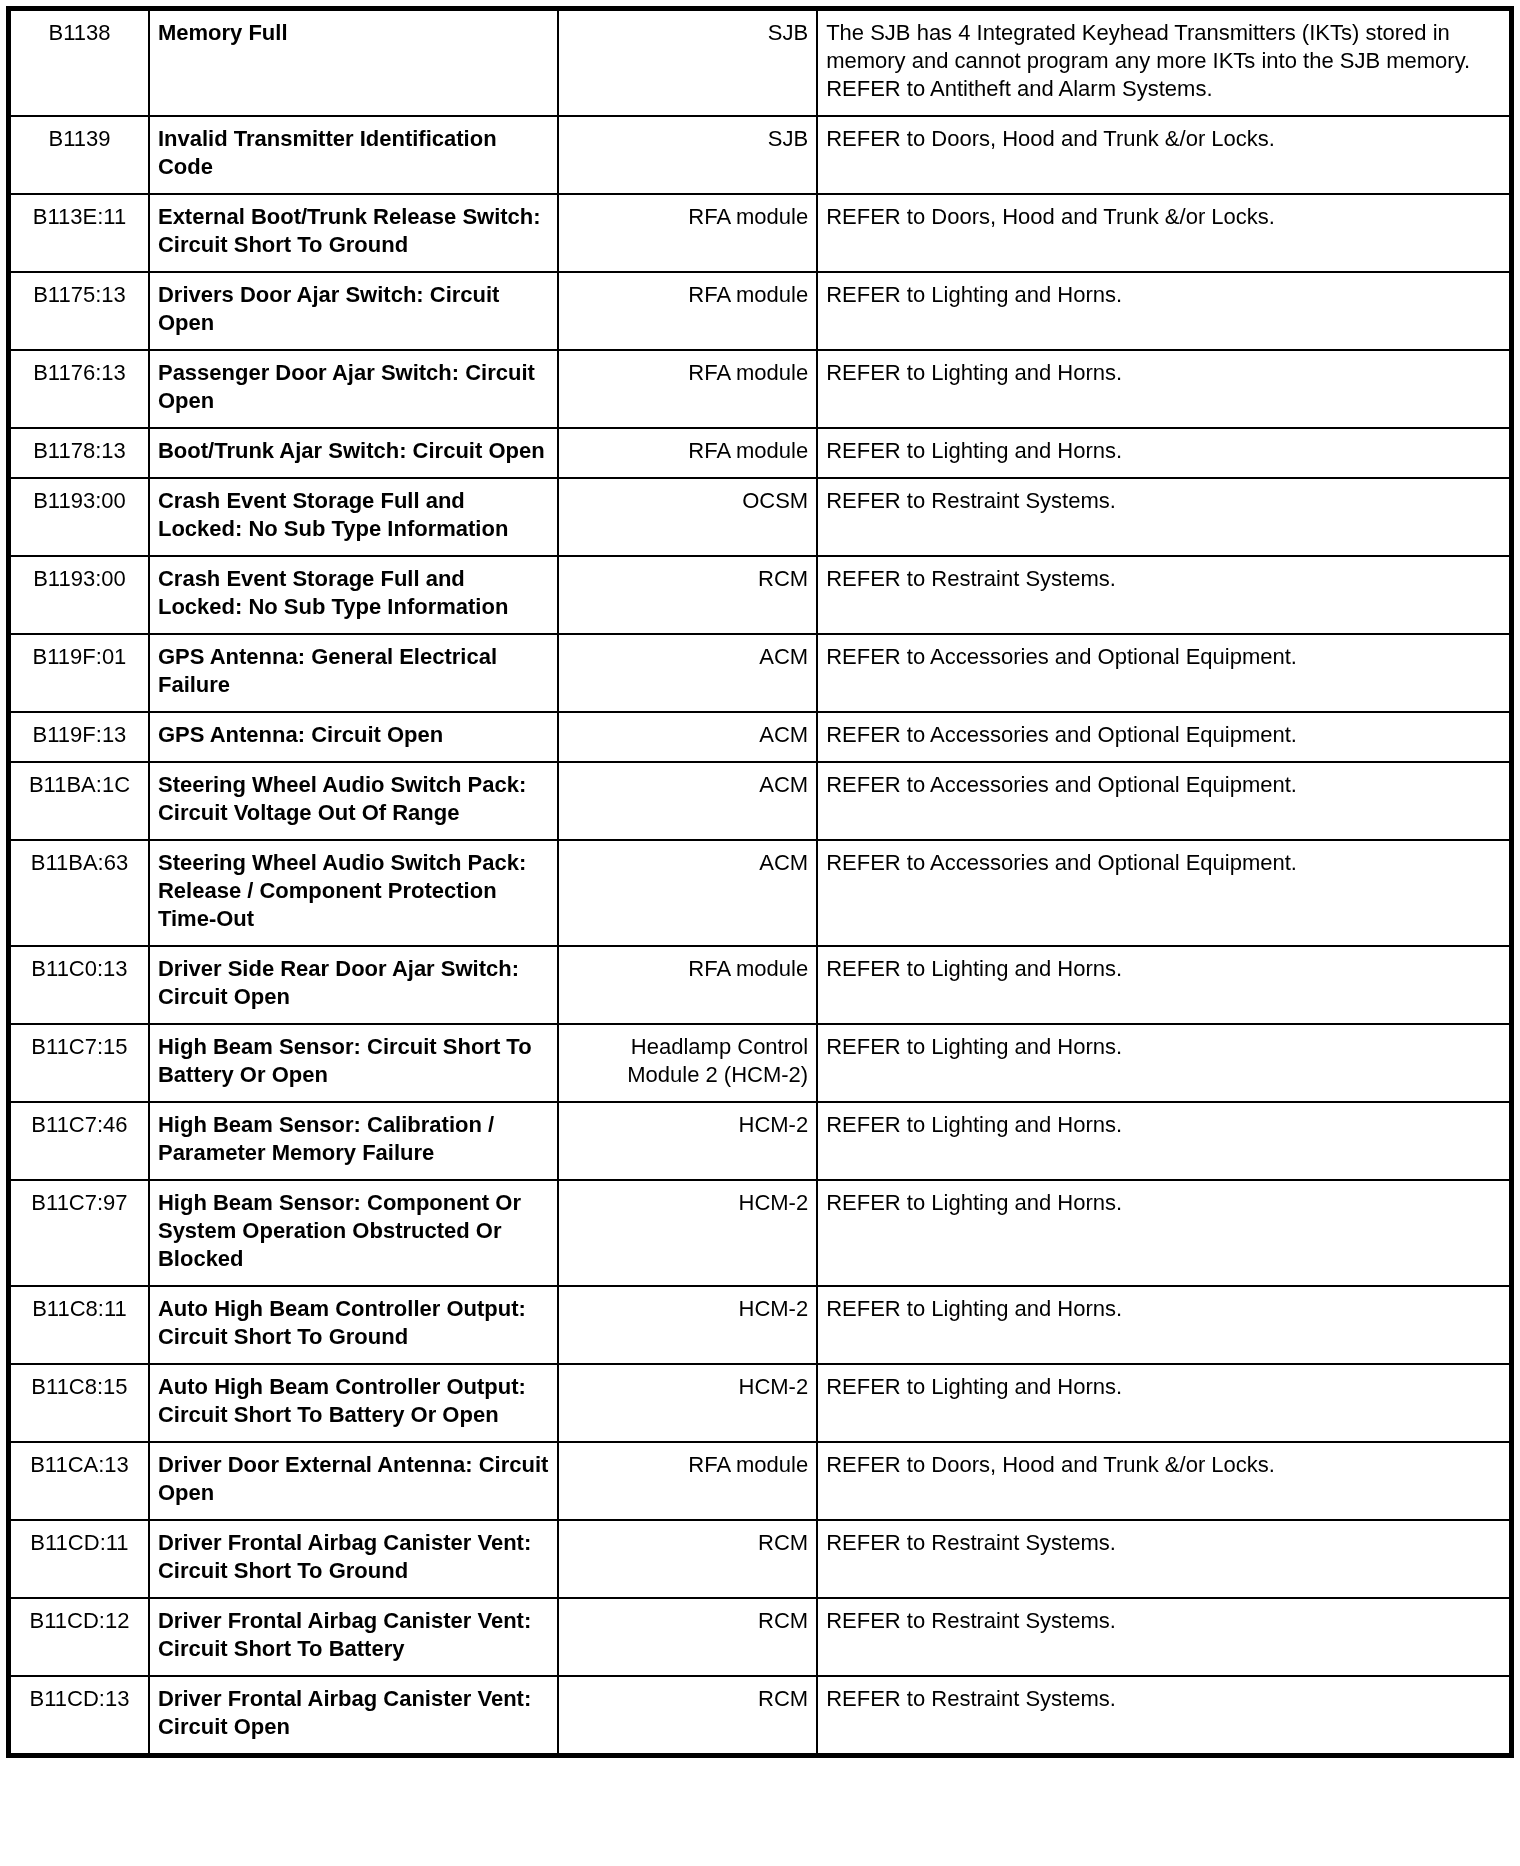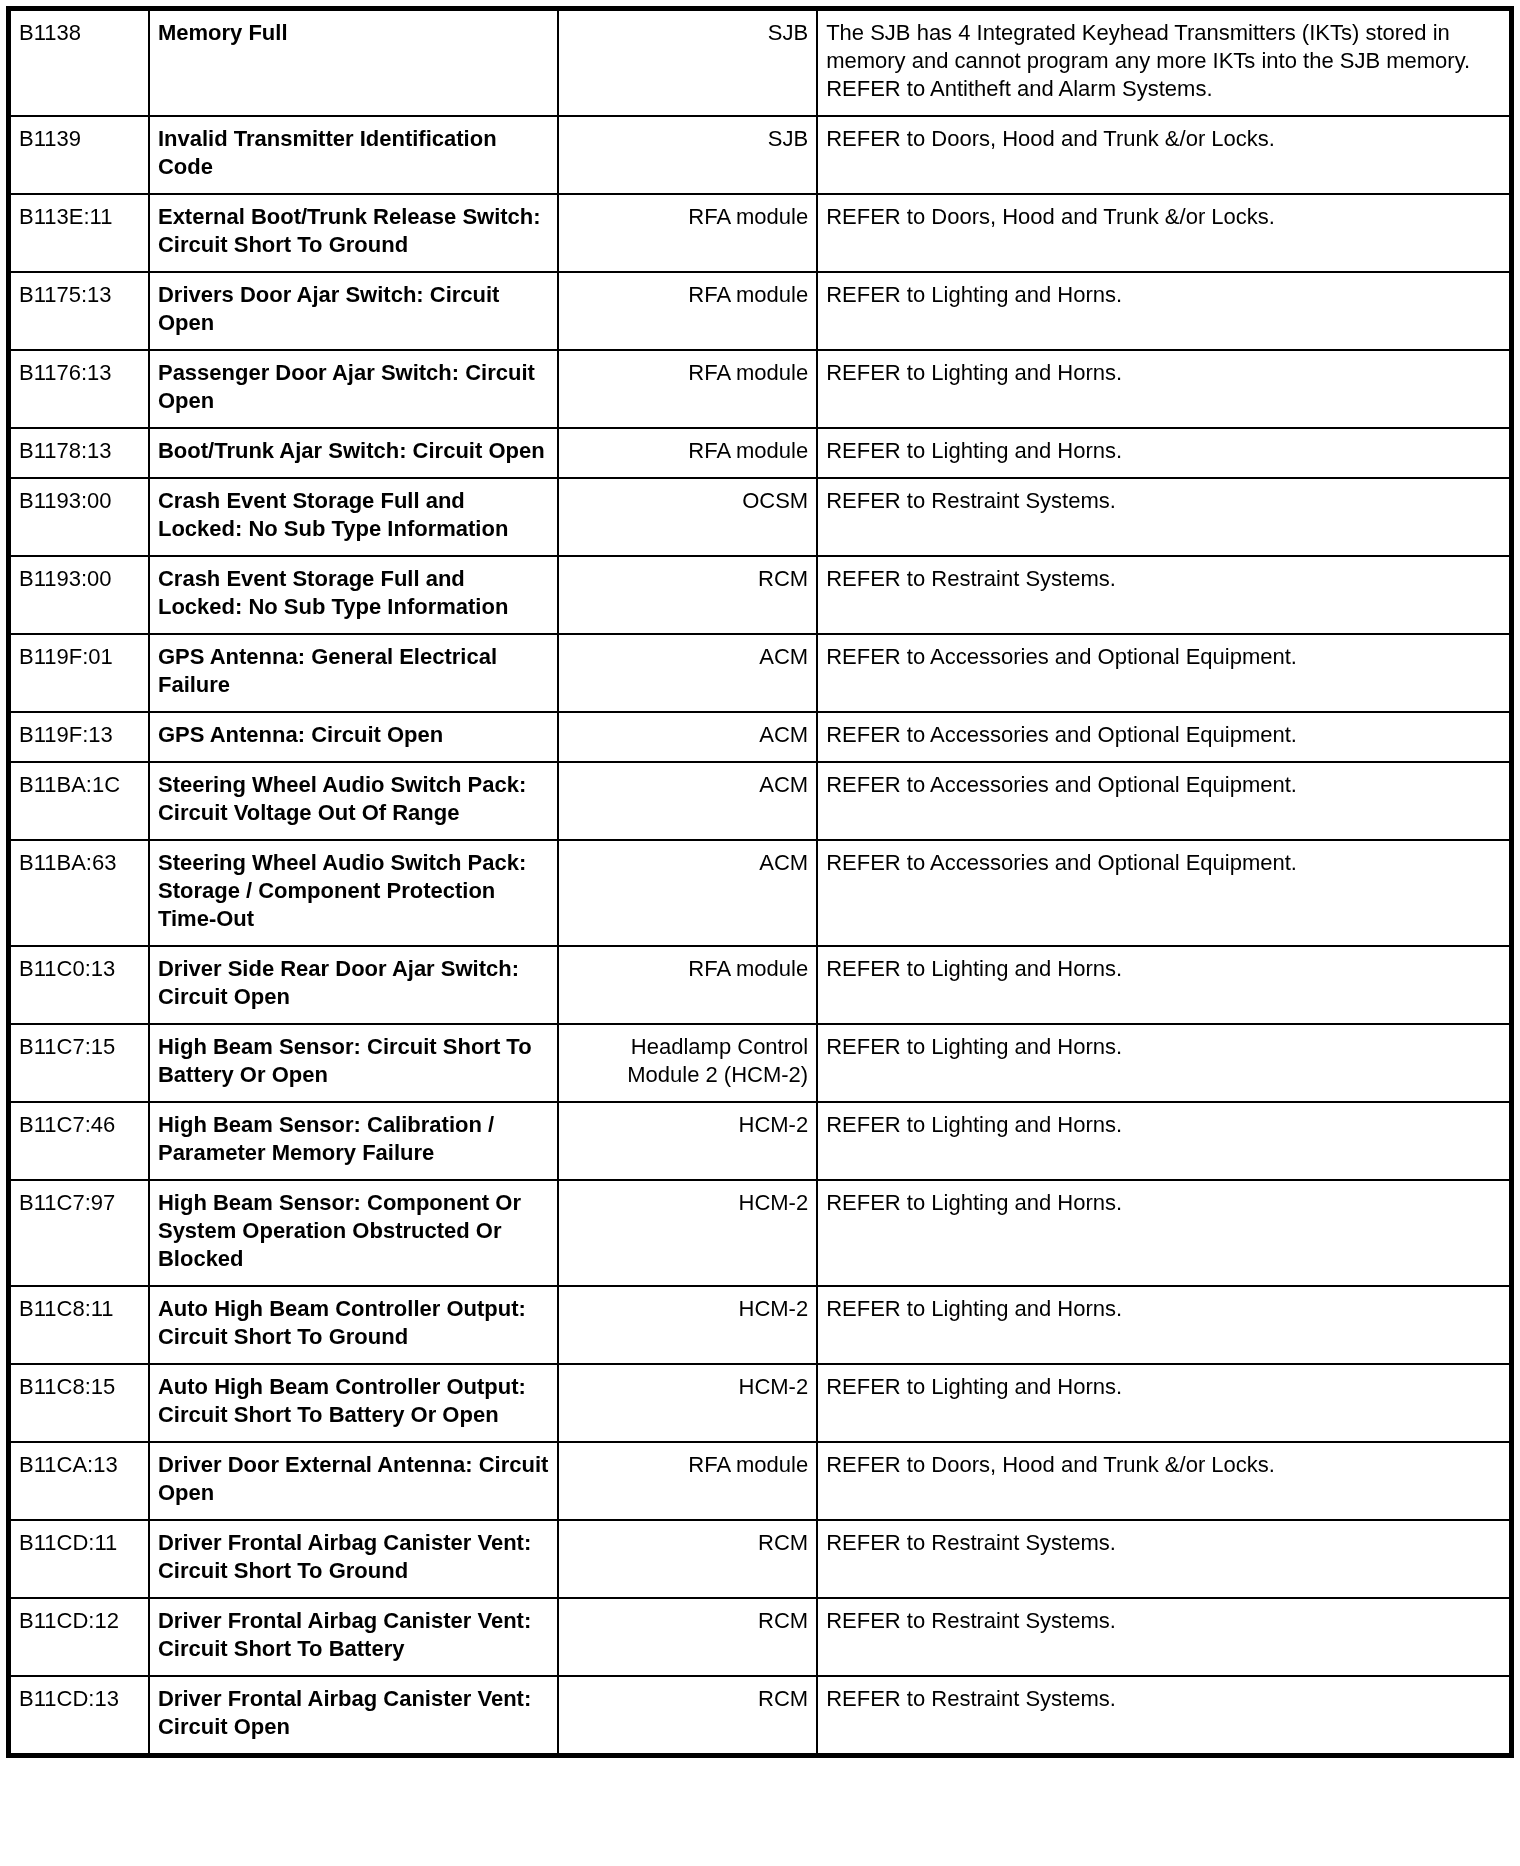--- a/index.html
+++ b/index.html
@@ -26,21 +26,21 @@
   }
   table.dtc-table td {
     border: 2px solid #000000;
     vertical-align: top;
     font-size: 22px;
     line-height: 28px;
     padding: 8px 8px 12px 8px;
     word-wrap: break-word;
   }
   td.col-code {
-    text-align: left;
+    text-align: center;
     padding-left: 4px;
     padding-right: 4px;
   }
   td.col-desc {
     text-align: left;
     padding-left: 10px;
     font-weight: bold;
   }
   td.col-module {
     text-align: right;
@@ -128,21 +128,21 @@
           <td class="col-action">REFER to Accessories and Optional Equipment.</td>
         </tr>
         <tr>
           <td class="col-code">B11BA:1C</td>
           <td class="col-desc">Steering Wheel Audio Switch Pack: Circuit Voltage Out Of Range</td>
           <td class="col-module">ACM</td>
           <td class="col-action">REFER to Accessories and Optional Equipment.</td>
         </tr>
         <tr>
           <td class="col-code">B11BA:63</td>
-          <td class="col-desc">Steering Wheel Audio Switch Pack: Storage / Component Protection Time-Out</td>
+          <td class="col-desc">Steering Wheel Audio Switch Pack: Release / Component Protection Time-Out</td>
           <td class="col-module">ACM</td>
           <td class="col-action">REFER to Accessories and Optional Equipment.</td>
         </tr>
         <tr>
           <td class="col-code">B11C0:13</td>
           <td class="col-desc">Driver Side Rear Door Ajar Switch: Circuit Open</td>
           <td class="col-module">RFA module</td>
           <td class="col-action">REFER to Lighting and Horns.</td>
         </tr>
         <tr>

